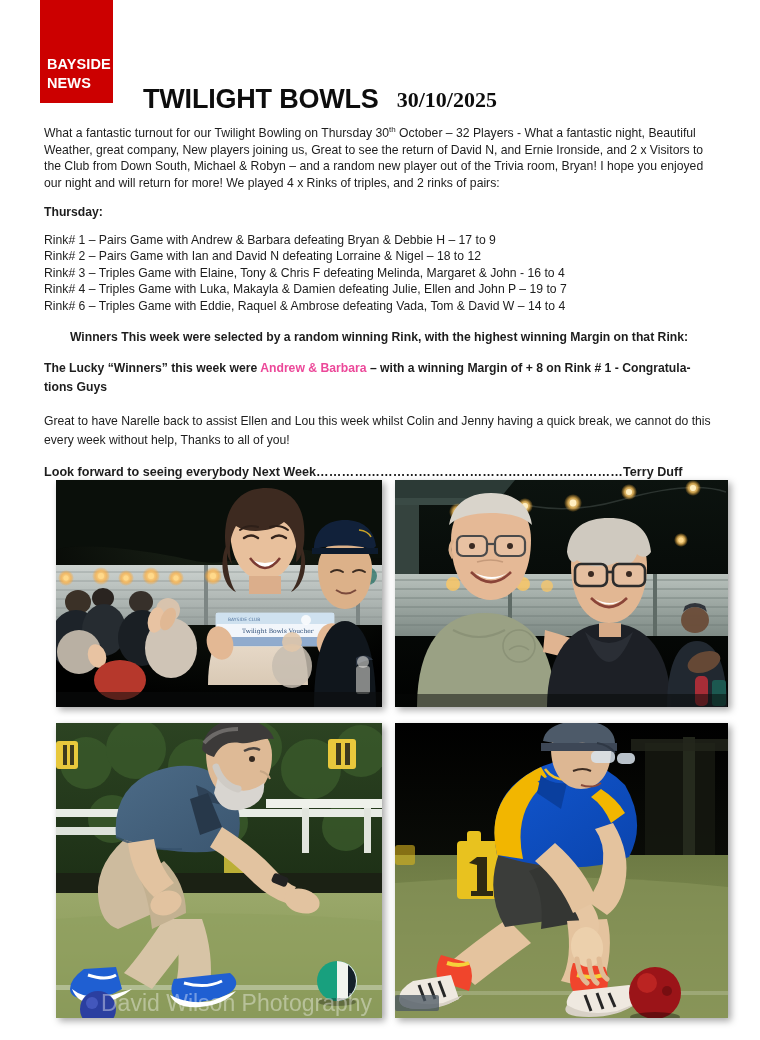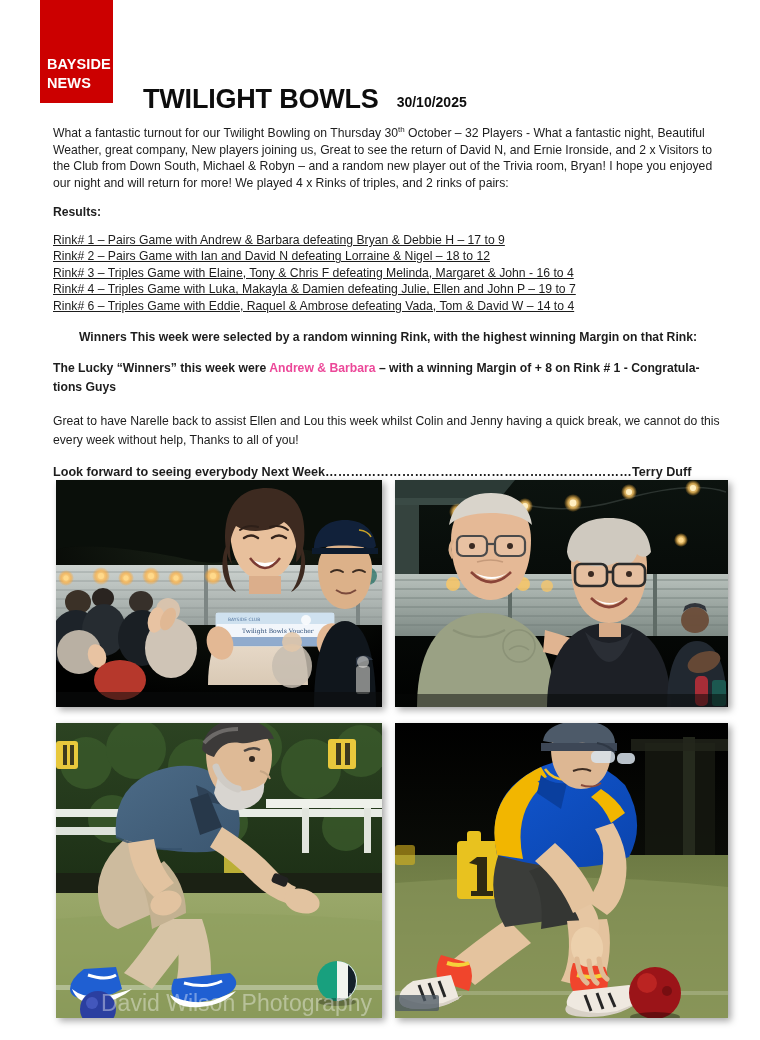--- a/index.html
+++ b/index.html
@@ -46,53 +46,52 @@
     position: absolute;
     left: 143px;
     top: 84px;
     font-size: 27px;
     font-weight: bold;
     letter-spacing: -0.2px;
     color: #0d0d0d;
     white-space: nowrap;
   }
   .headline .date {
-    font-size: 14px;
+    font-size: 22px;
     margin-left: 18px;
     letter-spacing: 0px;
     vertical-align: 1px;
+    font-family: Liberation Serif, serif;
   }
 
   
   .content {
     position: absolute;
     left: 44px;
     top: 122px;
     width: 670px;
-    margin-left: 9px;
   }
   p {
     margin: 0;
     font-size: 12.2px;
     line-height: 16.6px;
     color: #1d1d1d;
   }
   .intro { text-align: left; }
   .intro sup { font-size: 8px; vertical-align: super; }
 
   .spacer-sm { height: 11px; }
   .spacer-md { height: 13px; }
   .spacer-lg { height: 15px; }
 
   .bold { font-weight: bold; }
 
   .results-list p {
     font-size: 12.2px;
     line-height: 16.4px;
-    text-decoration: underline;
   }
 
   .winners-line { font-weight: bold; font-size: 12.2px; line-height: 16.6px; text-align: center; }
   .lucky { font-weight: bold; font-size: 12.2px; line-height: 19px; }
   .red { color: #ec4899; }
 
   .thanks { font-size: 12.2px; line-height: 19.5px; }
 
   .signoff {
     font-weight: bold;
@@ -138,21 +137,21 @@
   <div class="headline">
     <span>TWILIGHT BOWLS</span><span class="date">30/10/2025</span>
   </div>
 
   <div class="content">
 
     <p class="intro"><span>What a fantastic turnout for our Twilight Bowling on Thursday 30</span><sup>th</sup><span> October – 32 Players - What a fantastic night, Beautiful Weather, great company, New players joining us, Great to see the return of David N, and Ernie Ironside, and 2 x Visitors to the Club from Down South, Michael &amp; Robyn – and a random new player out of the Trivia room, Bryan! I hope you enjoyed our night and will return for more! We played 4 x Rinks of triples, and 2 rinks of pairs:</span></p>
 
     <div class="spacer-md"></div>
 
-    <p class="bold">Results:</p>
+    <p class="bold">Thursday:</p>
 
     <div class="spacer-sm"></div>
 
     <div class="results-list">
       <p>Rink# 1 – Pairs Game with Andrew &amp; Barbara defeating Bryan &amp; Debbie H – 17 to 9</p>
       <p>Rink# 2 – Pairs Game with Ian and David N defeating Lorraine &amp; Nigel – 18 to 12</p>
       <p>Rink# 3 – Triples Game with Elaine, Tony &amp; Chris F defeating Melinda, Margaret &amp; John  - 16 to 4</p>
       <p>Rink# 4 – Triples Game with Luka, Makayla &amp; Damien defeating Julie, Ellen and John P – 19 to 7</p>
       <p>Rink# 6 – Triples Game with Eddie, Raquel &amp; Ambrose defeating Vada, Tom &amp; David W – 14 to 4</p>
     </div>

